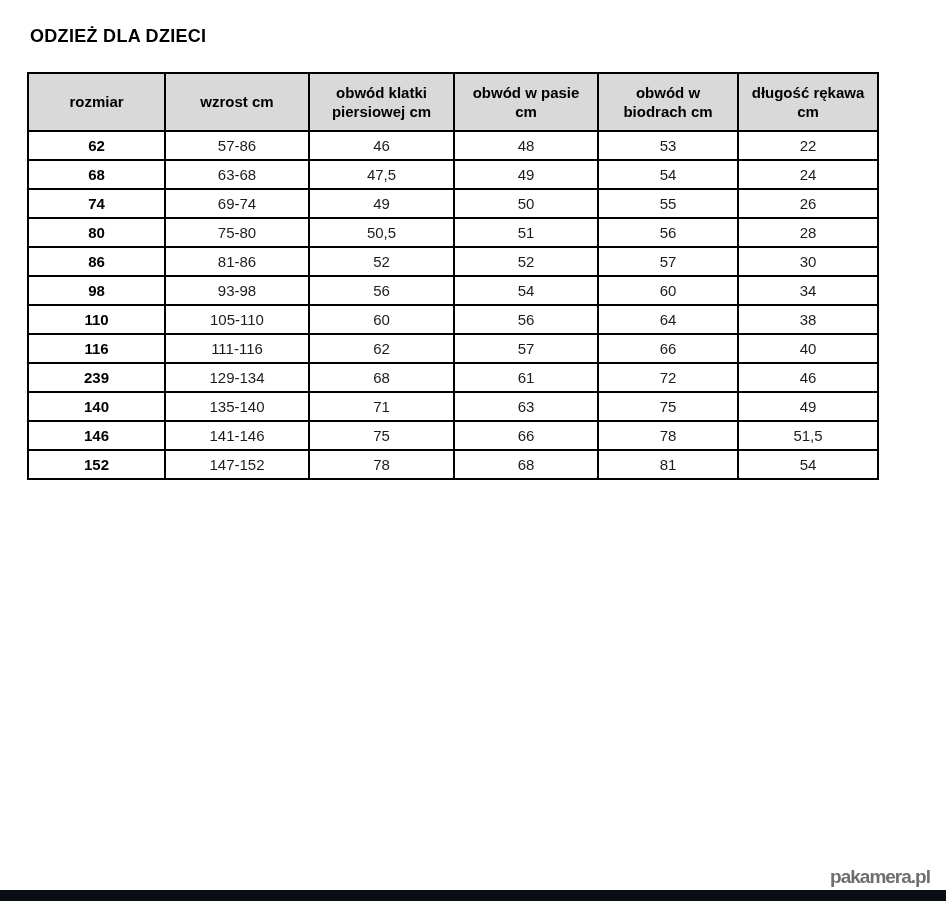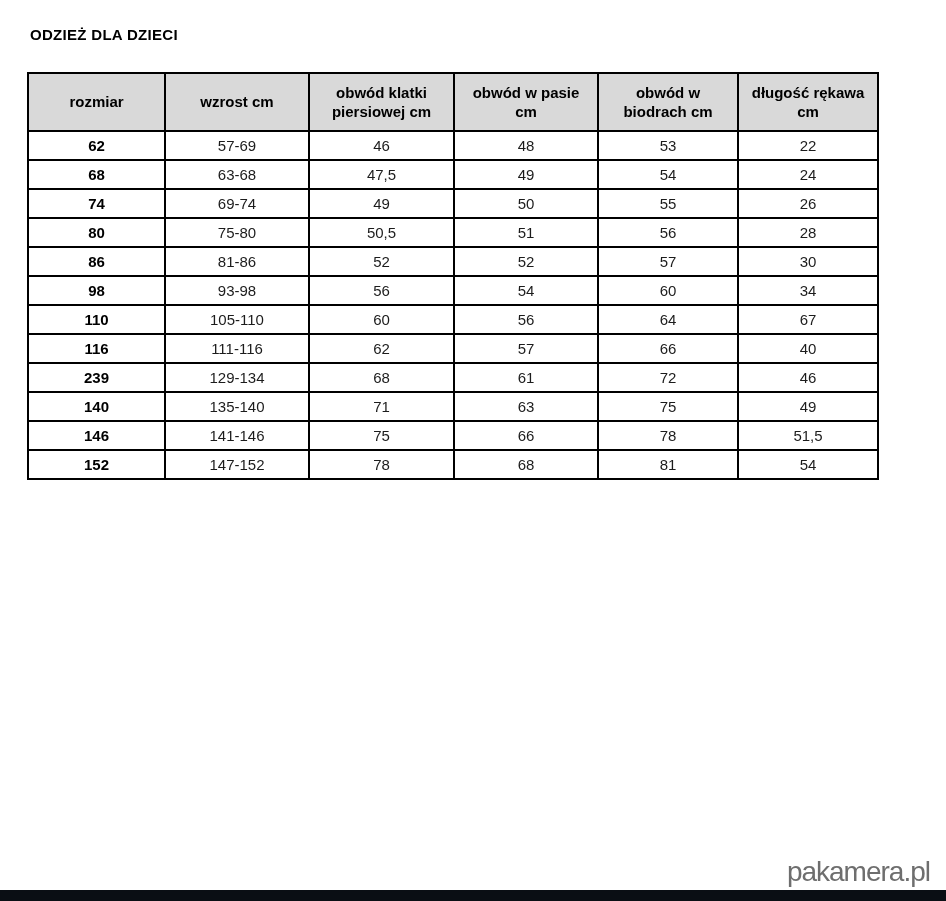--- a/index.html
+++ b/index.html
@@ -20,21 +20,21 @@
     width: 946px;
     height: 901px;
     background: #ffffff;
     overflow: hidden;
   }
   .title {
     position: absolute;
     left: 30px;
     top: 26px;
     margin: 0;
-    font-size: 15px;
+    font-size: 18px;
     font-weight: bold;
     color: #000000;
     letter-spacing: 0.3px;
   }
   table.size-table {
     position: absolute;
     left: 27px;
     top: 72px;
     width: 850px;
     border-collapse: collapse;
@@ -63,22 +63,22 @@
     background: #ffffff;
   }
   .size-table td:first-child {
     font-weight: bold;
     color: #000000;
   }
   .watermark {
     position: absolute;
     right: 16px;
     bottom: 15px;
-    font-size: 28px;
-    font-weight: normal;
+    font-size: 19px;
+    font-weight: bold;
     color: var(--watermark-color);
     letter-spacing: -1px;
     line-height: 1;
     text-align: right;
   }
   .footer-bar {
     position: absolute;
     left: 0;
     bottom: 0;
     width: 100%;
@@ -112,21 +112,21 @@
 cm</th>
           <th>obwód w
 biodrach cm</th>
           <th>długość rękawa
 cm</th>
         </tr>
     </thead>
     <tbody>
         <tr>
           <td>62</td>
-          <td>57-69</td>
+          <td>57-86</td>
           <td>46</td>
           <td>48</td>
           <td>53</td>
           <td>22</td>
         </tr>
         <tr>
           <td>68</td>
           <td>63-68</td>
           <td>47,5</td>
           <td>49</td>
@@ -164,21 +164,21 @@
           <td>54</td>
           <td>60</td>
           <td>34</td>
         </tr>
         <tr>
           <td>110</td>
           <td>105-110</td>
           <td>60</td>
           <td>56</td>
           <td>64</td>
-          <td>67</td>
+          <td>38</td>
         </tr>
         <tr>
           <td>116</td>
           <td>111-116</td>
           <td>62</td>
           <td>57</td>
           <td>66</td>
           <td>40</td>
         </tr>
         <tr>

